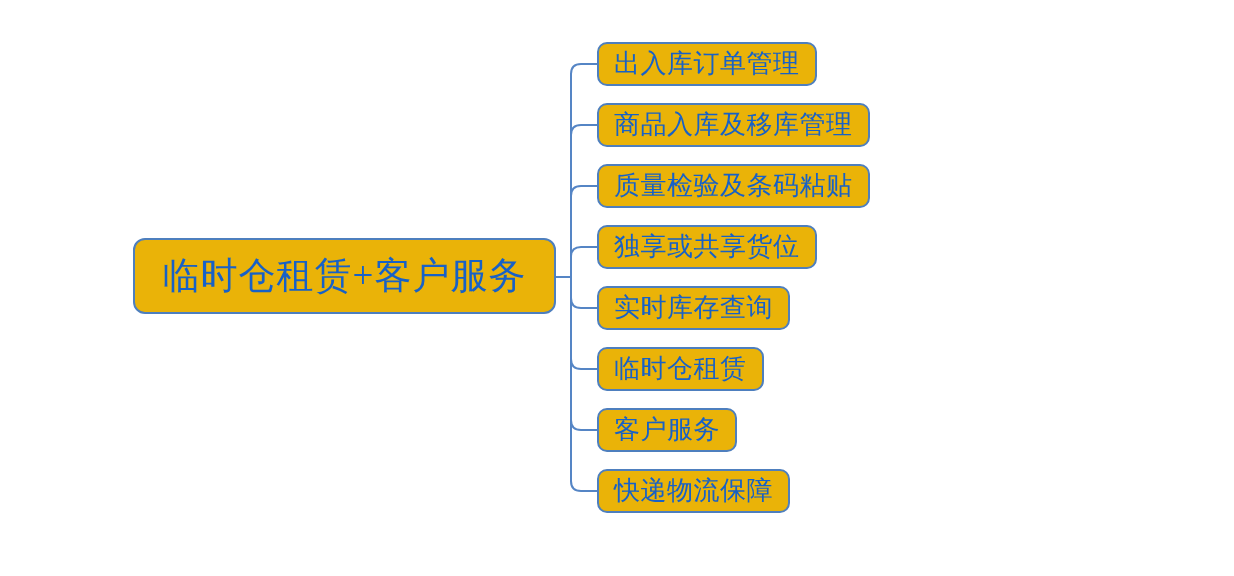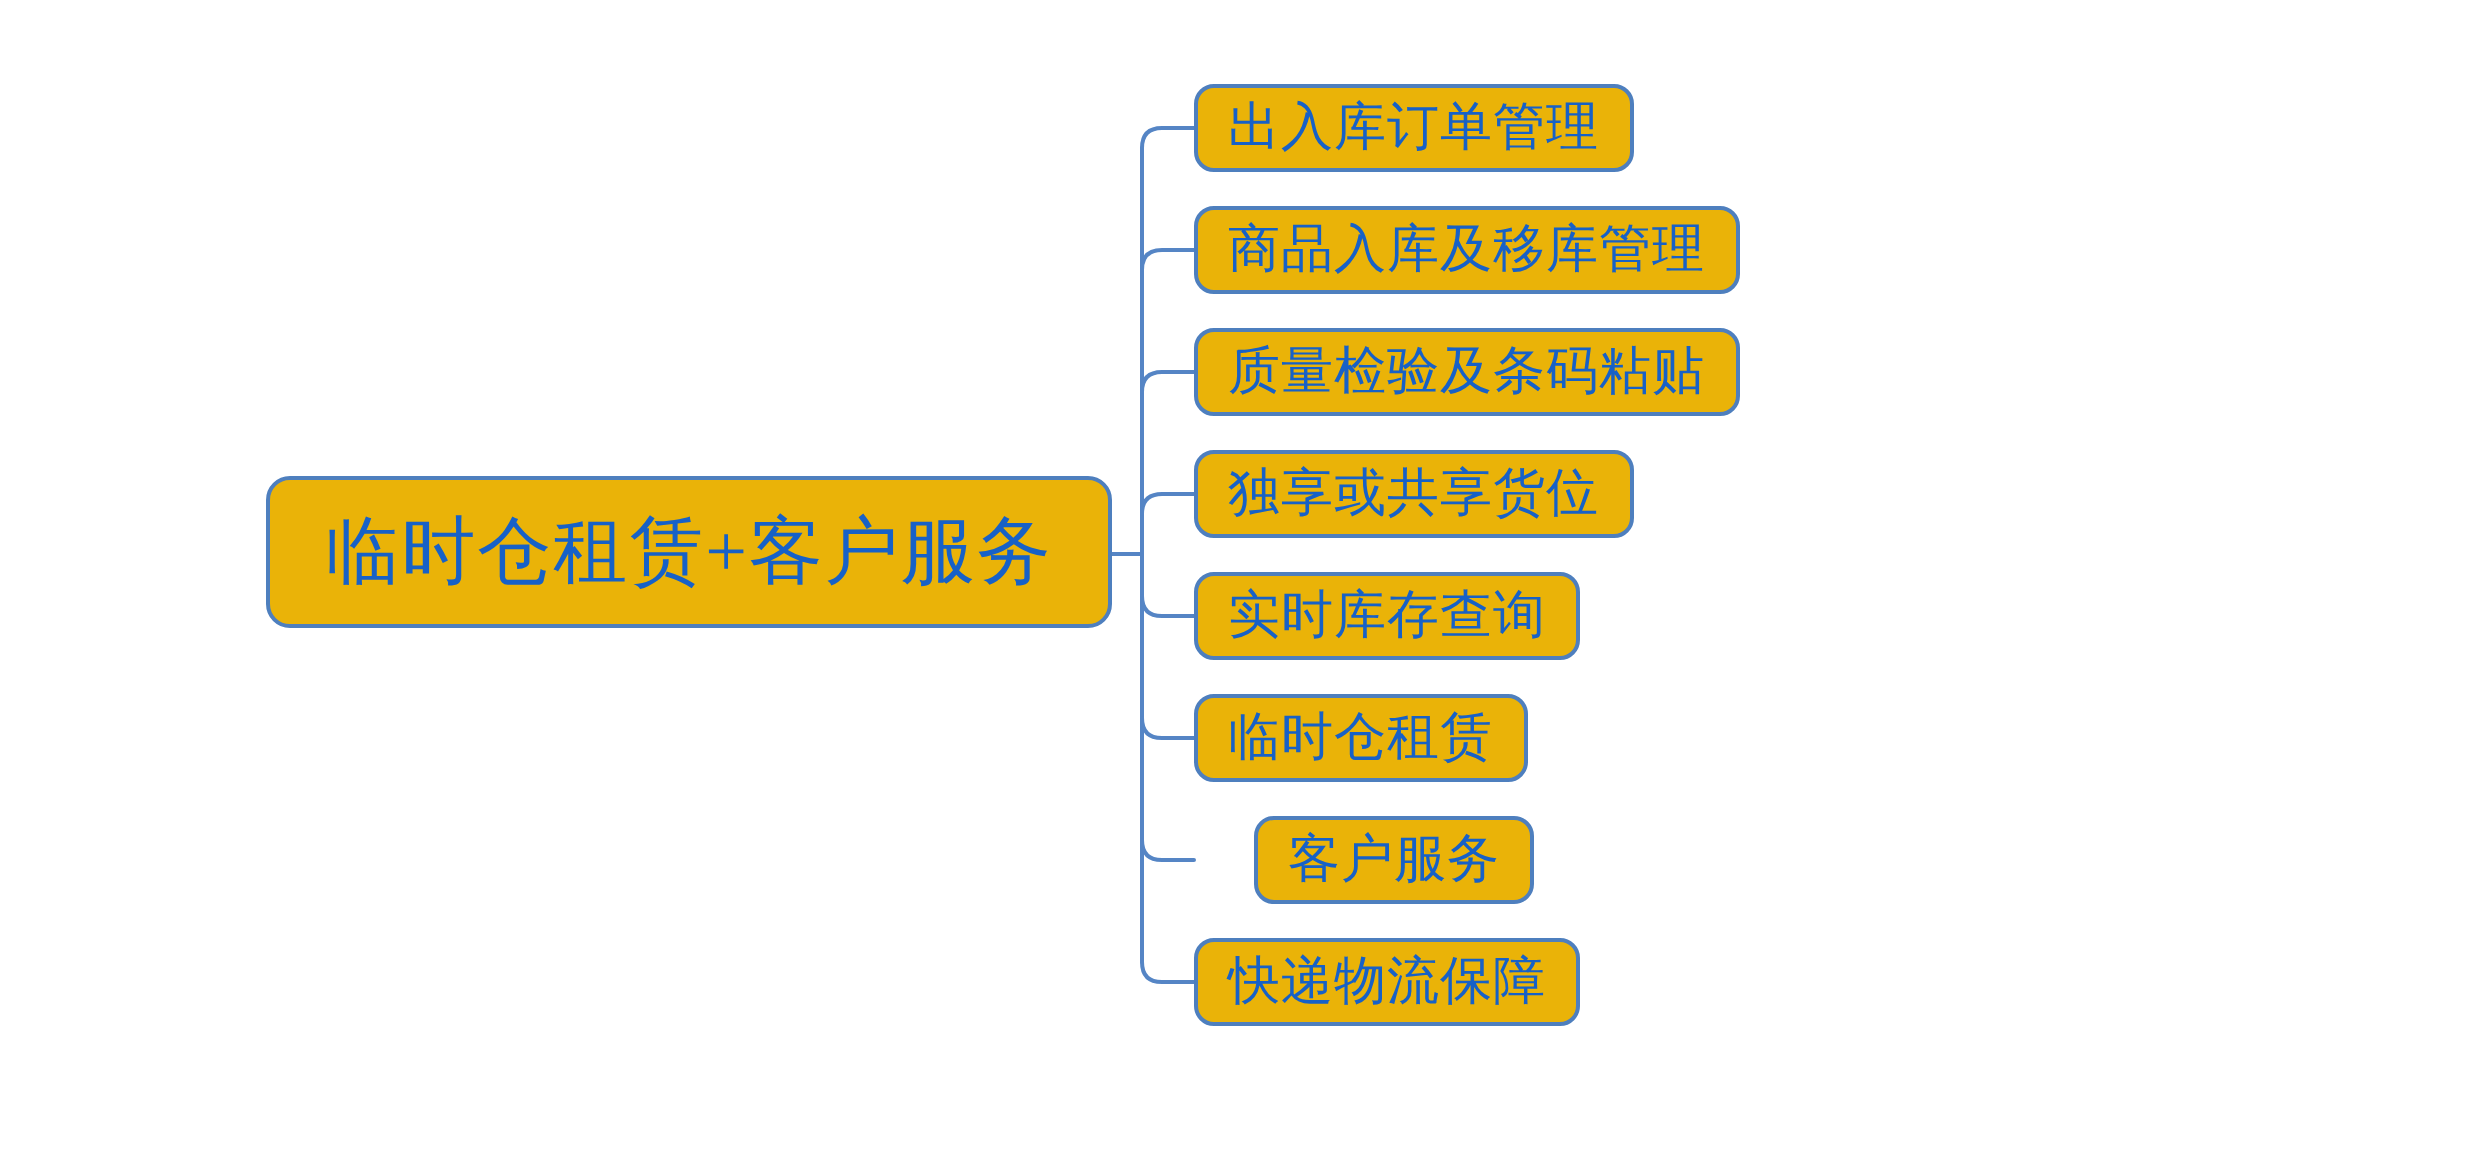--- a/index.html
+++ b/index.html
@@ -53,21 +53,21 @@
     padding: 0 15px;
     display: inline-block;
     letter-spacing: 0.5px;
   }
   .child-pos-0 { top: 42px;  }
   .child-pos-1 { top: 103px; }
   .child-pos-2 { top: 164px; }
   .child-pos-3 { top: 225px; }
   .child-pos-4 { top: 286px; }
   .child-pos-5 { top: 347px; }
-  .child-pos-6 { top: 408px; margin-left: 30px; }
+  .child-pos-6 { top: 408px; }
   .child-pos-7 { top: 469px; }
 </style>
 </head>
 <body>
 
 <div class="canvas">
 
   <svg class="connectors" viewBox="0 0 1234 576" xmlns="http://www.w3.org/2000/svg" fill="none" stroke="#5585c5" stroke-width="2" stroke-linecap="round">
     <path d="M556,277 H571"></path>
     <path d="M571,74 V481"></path>

